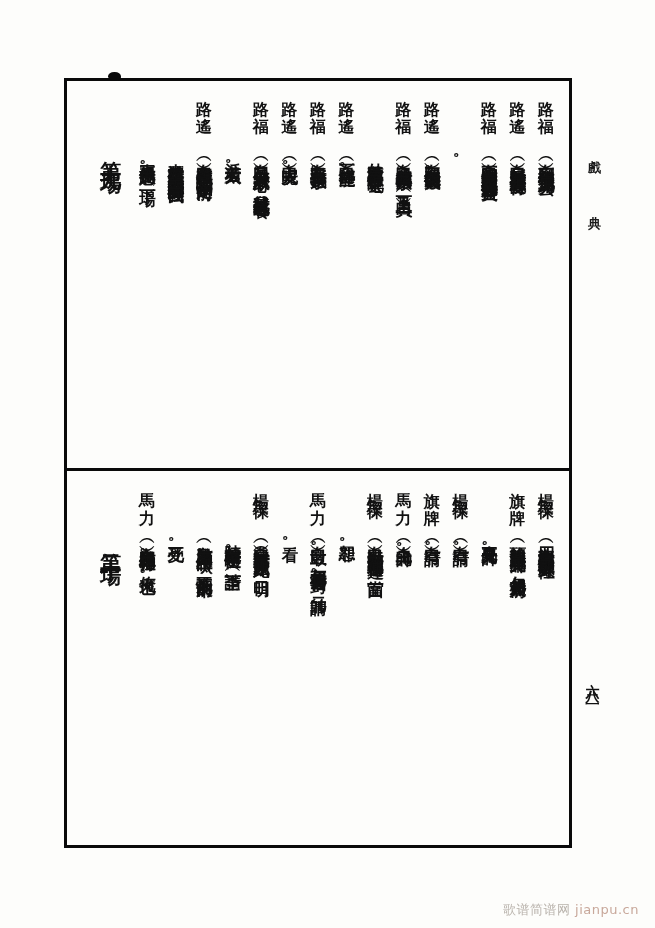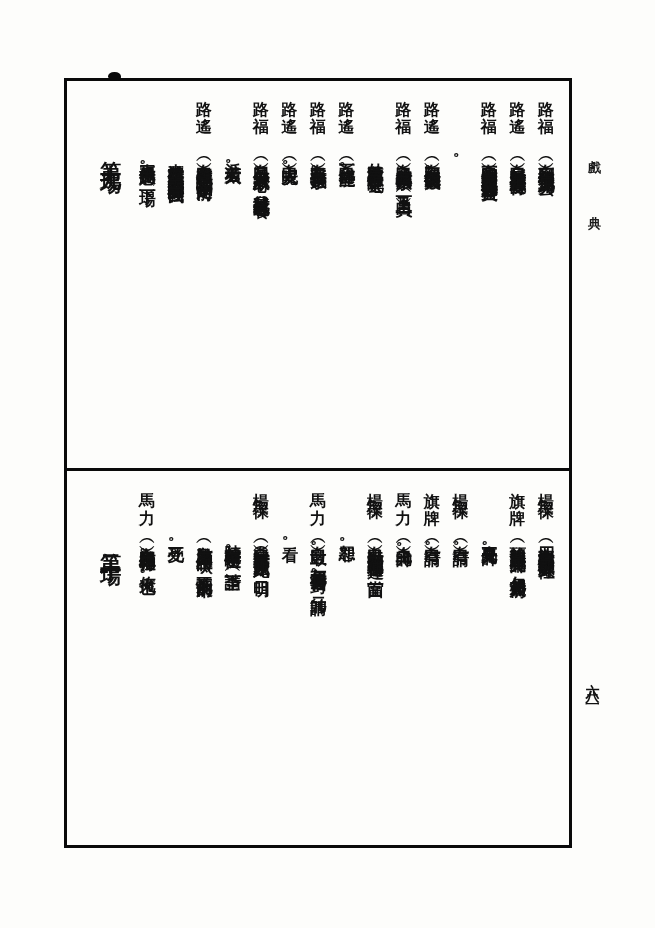--- a/index.html
+++ b/index.html
@@ -288,14 +288,18 @@
       </div>
       <div class="col" style="width: 42.5px;">
         <div style="height: 58px;"></div>
         <div class="vtext scene-title">第二十場</div>
       </div>
     </div>
 
   <div id="spine-title" class="margin-text vtext">戲典</div>
   <div id="page-number" class="margin-text vtext">六八二</div>
 
+  <div id="watermark">
+    <span>歌谱简谱网</span>
+    <span class="wm-url">jianpu.cn</span>
+  </div>
 
 </div>
 
 </body></html>

